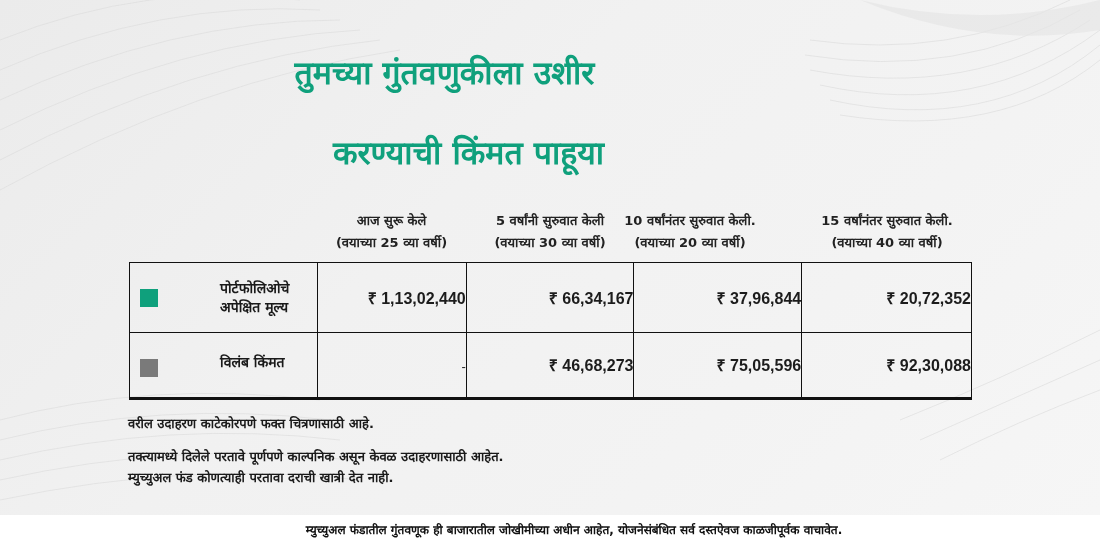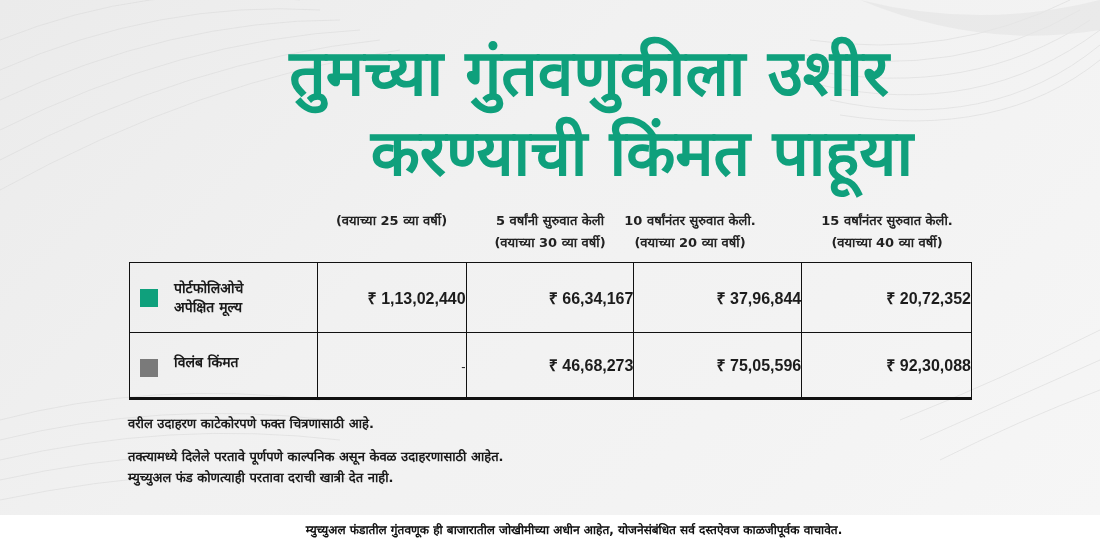--- a/index.html
+++ b/index.html
@@ -9,39 +9,39 @@
       background: #ffffff;
       position: relative;
     }
     .canvas {
       position: absolute; left: 0; top: 0; width: 1100px; height: 515px;
       background: linear-gradient(135deg, #ebebeb 0%, #f1f1f1 40%, #f3f3f3 70%, #f6f6f6 100%);
       overflow: hidden;
     }
     .canvas svg.bg { position: absolute; left: 0; top: 0; width: 1100px; height: 515px; }
     .title {
-      position: absolute; left: 0; width: 889px; text-align: right;
-      font-weight: bold; font-size: 64px; line-height: 70px;
+      position: absolute; left: 0; width: 889px; text-align: center;
+      font-weight: bold; font-size: 32px; line-height: 70px;
     }
     .title.l1 { top: 38px; }
     .title.l2 { top: 118px; margin-left: 24px; }
     .col-head {
       position: absolute; top: 210px; text-align: center;
       font-size: 13px; line-height: 22px; font-weight: bold; color: #222;
     }
     table.grid {
       position: absolute; left: 129px; top: 262px; width: 843px; height: 137px;
       border-collapse: collapse; border: 1.5px solid #111; border-bottom-width: 3px;
     }
     table.grid td { border: 1.5px solid #111; vertical-align: middle; text-align: right; }
     table.grid tr.r1 { height: 70px; }
     table.grid tr.r2 { height: 66px; }
     td.label-cell { text-align: left !important; width: 188px; padding-left: 10px; }
     .swatch { display: inline-block; width: 18px; height: 18px; vertical-align: middle; margin-right: 16px; }
-    .label-wrap { display: flex; align-items: center; }
+    .label-wrap { display: flex; align-items: center; gap: 46px; }
     .row-label { font-size: 14px; font-weight: bold; color: #1a1a1a; line-height: 19px; }
     .val { font-family: "Liberation Sans", sans-serif; font-size: 16px; font-weight: bold; color: #1c1c1c; }
     .val.dash { font-weight: normal; font-size: 13px; }
     .note {
       position: absolute; left: 128px; font-size: 13px; font-weight: bold; color: #1a1a1a; line-height: 21px;
     }
     .footer {
       position: absolute; left: 0; top: 521px; width: 1100px; text-align: center;
       font-size: 12px; font-weight: bold; color: #111; padding-left: 48px;
     }
@@ -73,20 +73,21 @@
       <path d="M920 440 Q 1010 400 1100 360"></path>
       <path d="M940 460 Q 1020 420 1100 390"></path>
     </g>
     <path d="M860 0 Q 980 30 1100 0 L 1100 30 Q 980 50 860 0 Z" fill="#e6e6e6" opacity="0.7"></path>
   </svg>
 
   <div class="title l1" style="color:#0fa07c;">तुमच्या गुंतवणुकीला उशीर</div>
   <div class="title l2" style="color:#0fa07c;">करण्याची किंमत पाहूया</div>
 
   <div class="col-head" style="left:317px;width:149px;">
+    <div>आज सुरू केले</div>
     <div>(वयाच्या 25 व्या वर्षी)</div>
   </div>
   <div class="col-head" style="left:466px;width:168px;">
     <div>5 वर्षांनी सुरुवात केली</div>
     <div>(वयाच्या 30 व्या वर्षी)</div>
   </div>
   <div class="col-head" style="left:600px;width:180px;">
     <div>10 वर्षांनंतर सुरुवात केली.</div>
     <div>(वयाच्या 20 व्या वर्षी)</div>
   </div>

